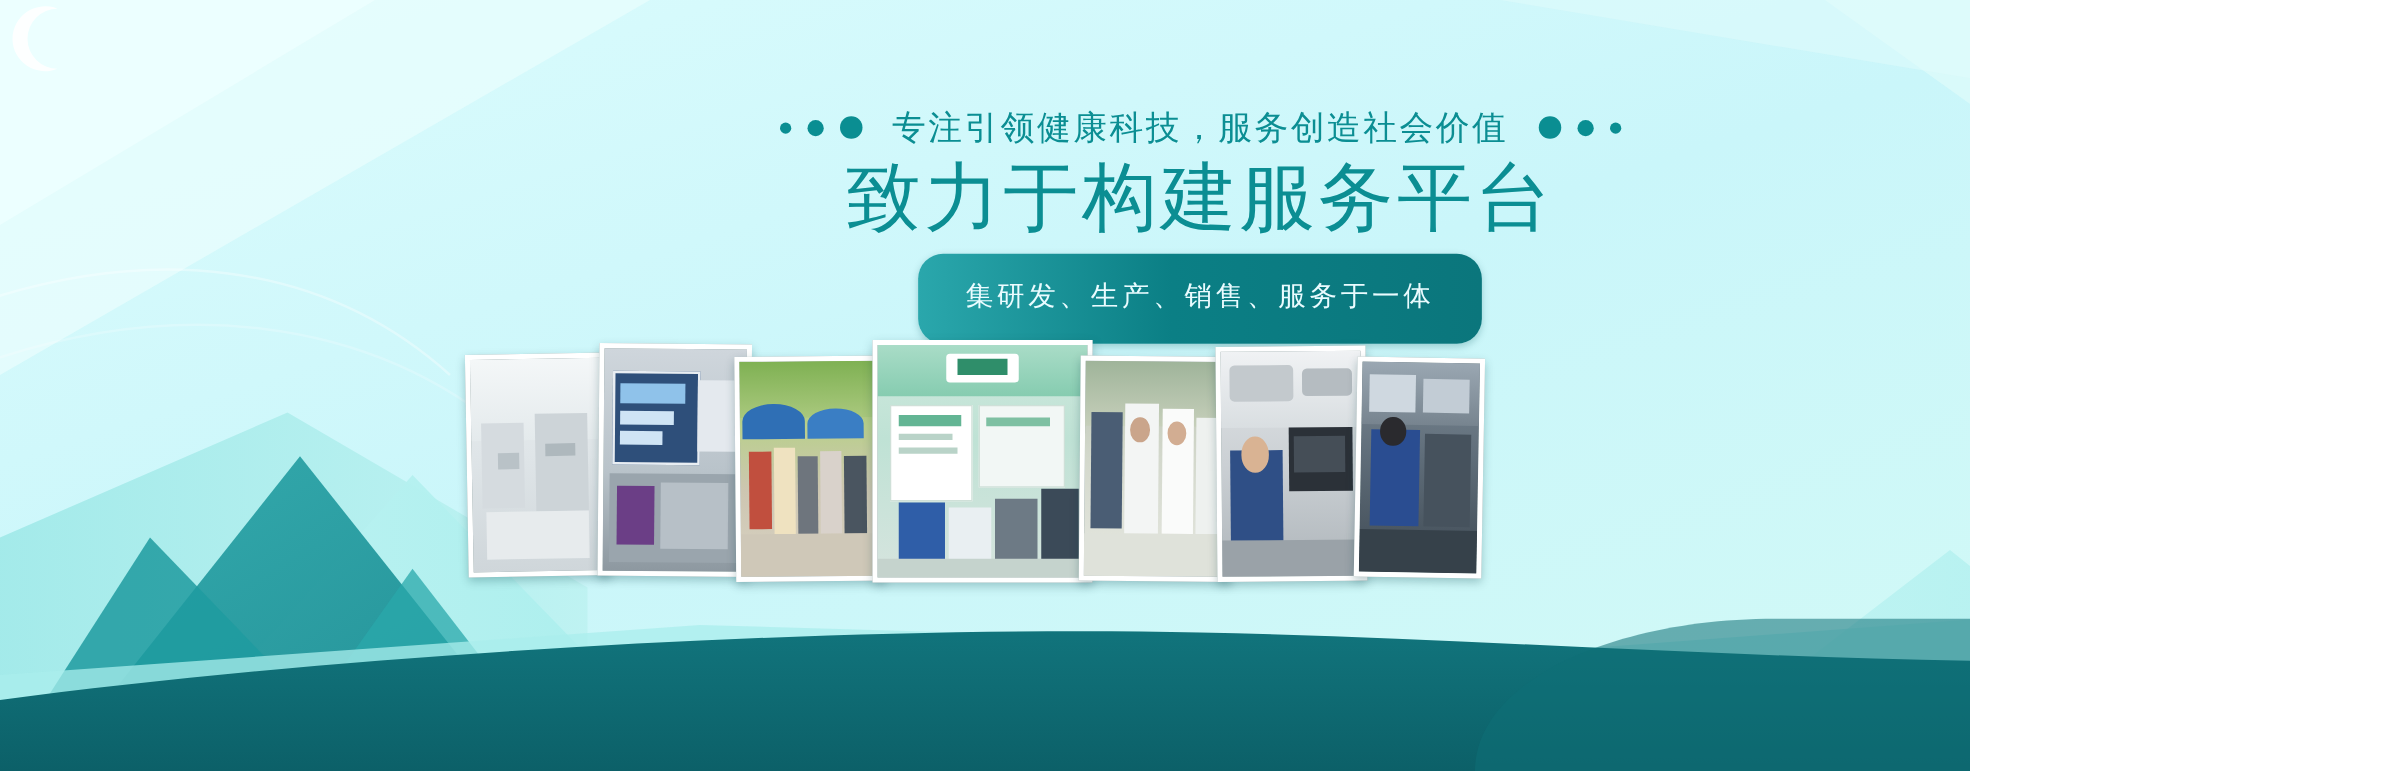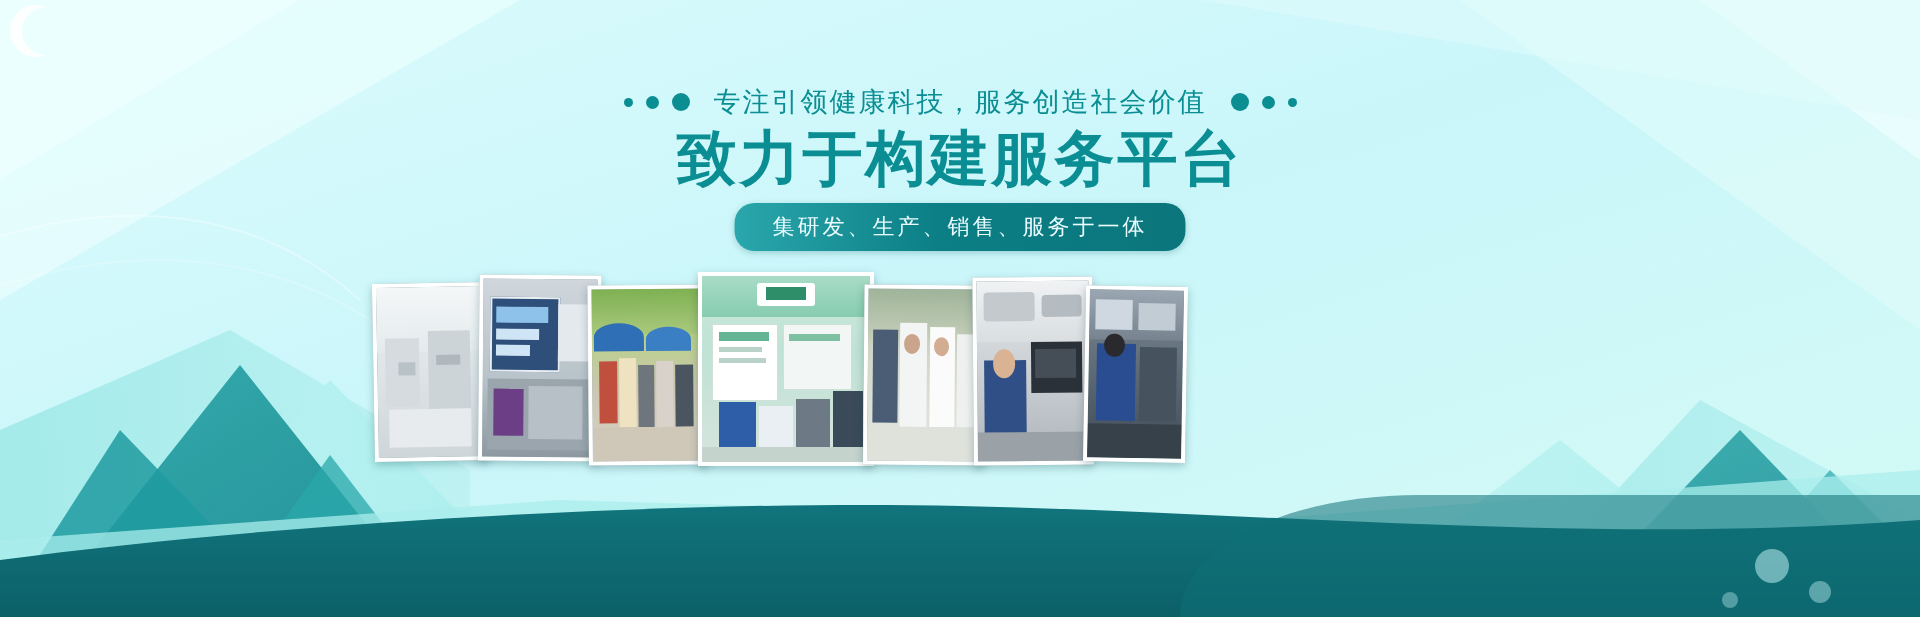--- a/index.html
+++ b/index.html
@@ -1,20 +1,20 @@
 <!DOCTYPE html>
 <html><head>
 <meta charset="utf-8">
 <style>
   html,body{margin:0;padding:0;background:#fff;}
   body{font-family:"Liberation Sans","DejaVu Sans",sans-serif;}
 
   .banner{
     position:relative;
-    width:1920px;height:617px;
+    width:1576px;height:617px;
     overflow:hidden;
     background:linear-gradient(160deg,#d8fafd 0%,#ccf6fb 30%,#c9f7f9 55%,#cdf8f6 80%,#d6fbf6 100%);
   }
 
   
   .bg-layer{position:absolute;inset:0;overflow:hidden;}
   .bg-layer svg{position:absolute;top:0;left:0;}
 
   
   .moon{
@@ -42,34 +42,34 @@
     font-family:"DejaVu Sans","Liberation Sans",sans-serif;
     white-space:nowrap;padding:0 10px;
   }
 
   .title-row{
     position:absolute;left:0;top:124px;width:1920px;
     display:flex;align-items:center;justify-content:center;
     white-space:nowrap;
   }
   .title-row span{
-    font-size:60px;font-weight:bold;letter-spacing:3px;
+    font-size:60px;font-weight:normal;letter-spacing:3px;
     font-family:"DejaVu Sans","Liberation Sans",sans-serif;
     line-height:1.15;
   }
   .t-teal{color:#0b8e93;}
   .t-orange{color:#ffaa0e;}
 
   .pill{
     position:absolute;left:50%;top:203px;transform:translateX(-50%);
-    height:40px;line-height:40px;padding:4px 38px;
+    height:40px;line-height:40px;padding:16px 38px;
     border-radius:20px;
     background:linear-gradient(90deg,#2aa7ac 0%,#0b7f85 45%,#0b767c 100%);
     color:#eafcff;font-size:22px;letter-spacing:3px;
-    font-family:Liberation Sans, sans-serif;
+    font-family:Liberation Mono, monospace;
     white-space:nowrap;
     box-shadow:0 2px 6px rgba(9,90,95,.25);
   }
 
   
   .photo-fan{
     position:absolute;left:375px;top:275px;width:830px;height:190px;
   }
   .photo{
     position:absolute;top:0;

